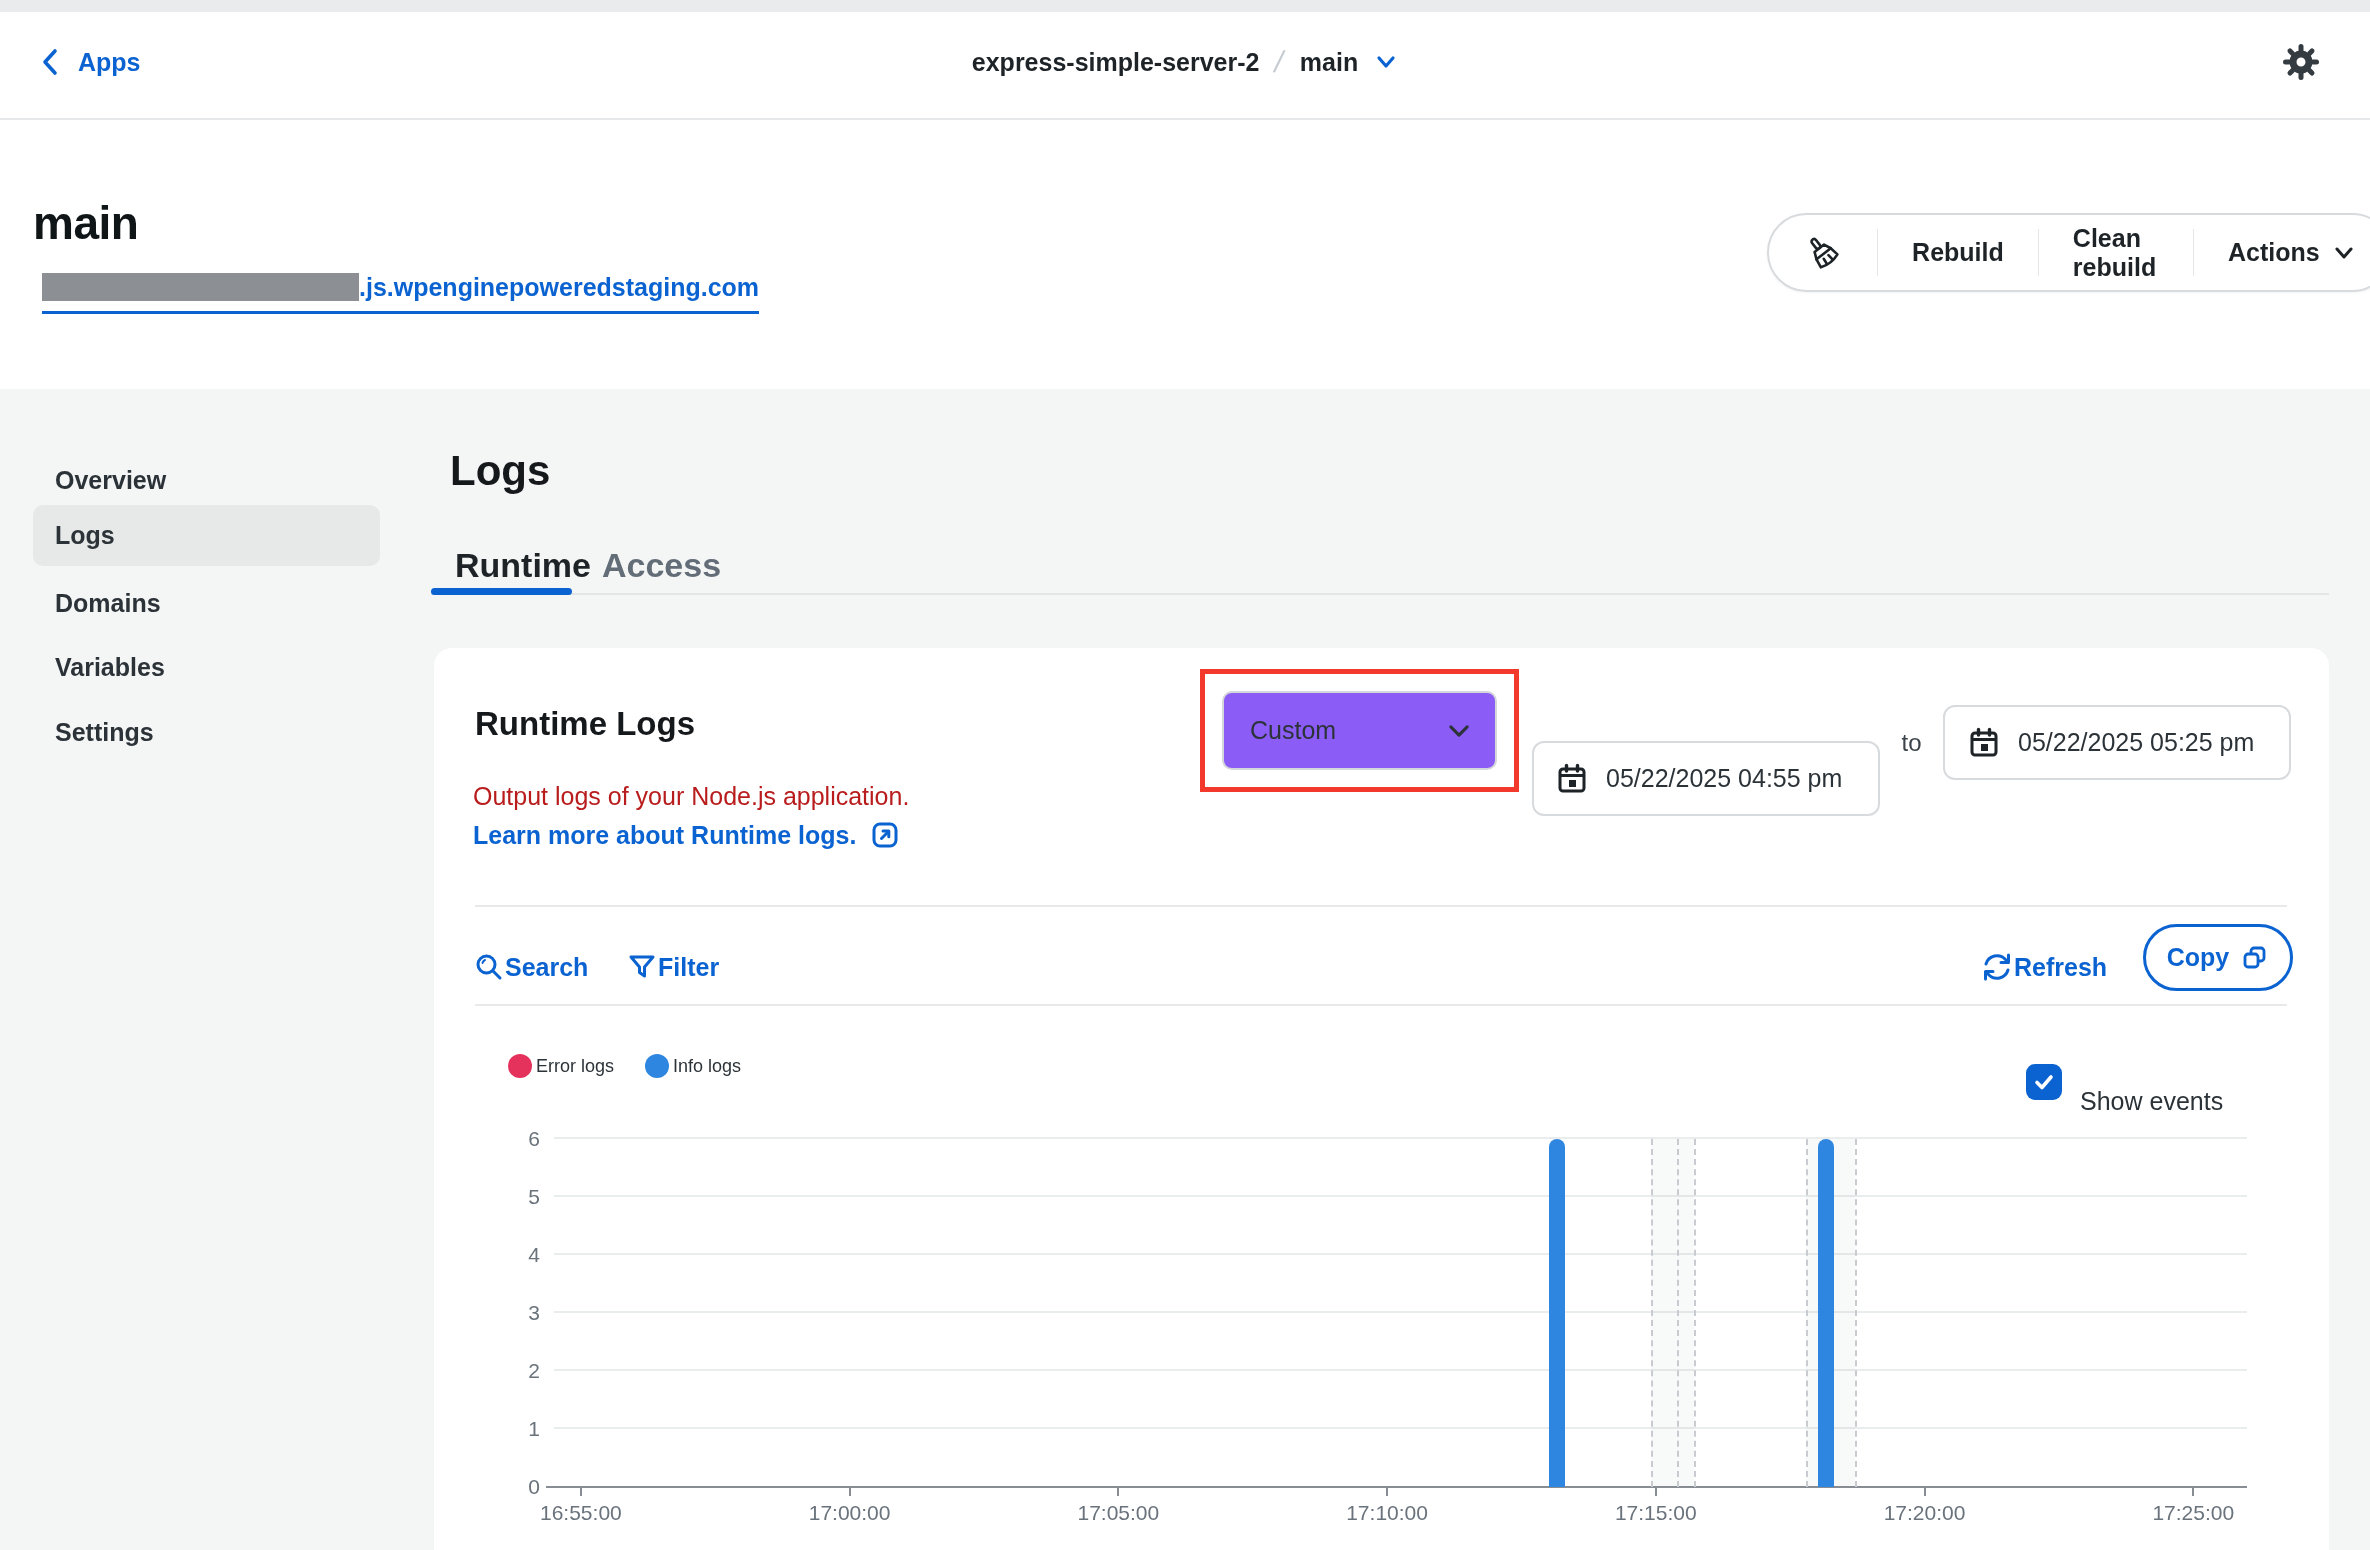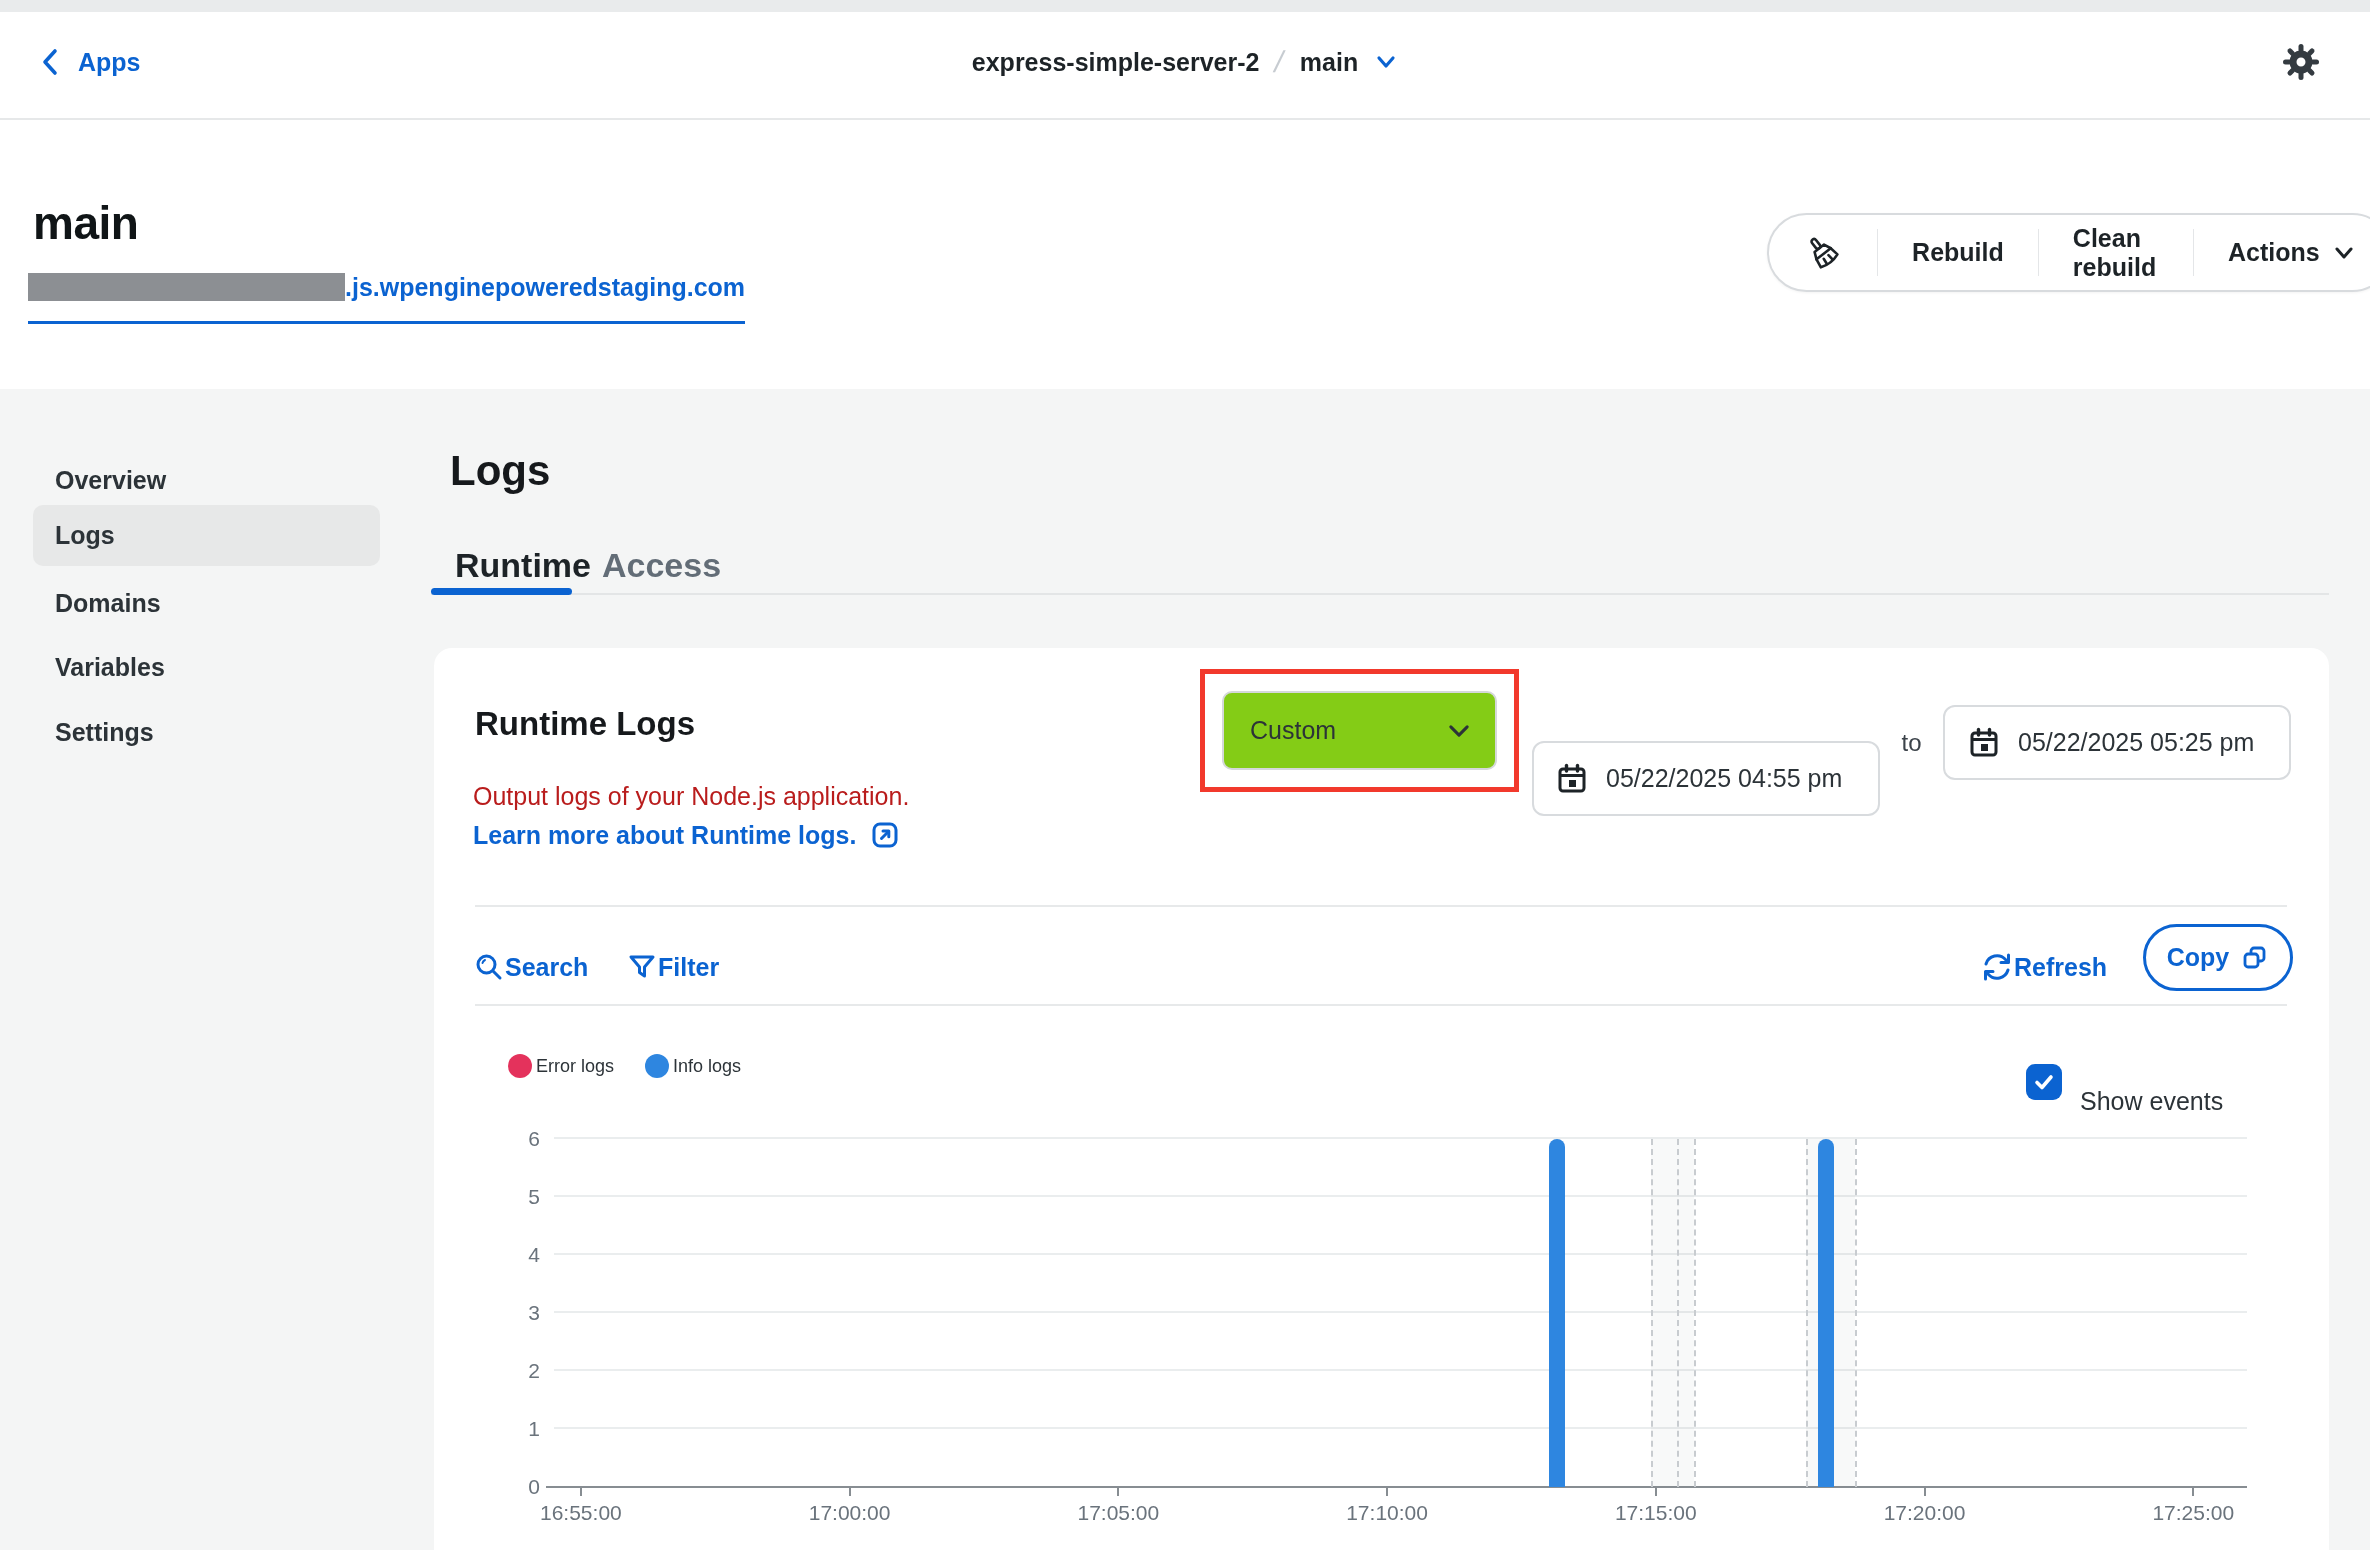--- a/index.html
+++ b/index.html
@@ -14,21 +14,21 @@
 
   #back-link { left:38px; top:40px; height:44px; display:flex; align-items:center; gap:14px; color:#0b63d1; font-size:25px; font-weight:bold; cursor:pointer; }
   #breadcrumb { left:0; top:40px; width:2370px; height:44px; display:flex; align-items:center; justify-content:center; gap:16px; }
   .crumb-app { font-size:25px; font-weight:bold; color:#1d2327; }
   .crumb-sep { font-size:30px; color:#c7ccd1; font-weight:300; transform:skewX(-12deg); }
   .crumb-env { font-size:25px; font-weight:bold; color:#1d2327; }
   #gear-btn { left:2275px; top:36px; width:51px; height:51px; display:flex; align-items:center; justify-content:center; cursor:pointer; }
 
   
   #hero-title { left:33px; top:196px; font-size:46px; font-weight:bold; color:#101517; letter-spacing:-0.5px; }
-  #hero-link { left:28px; top:273px; display:flex; align-items:flex-end; border-bottom:3px solid #0b63d1; padding-bottom:20px; cursor:pointer; }
+  #hero-link { left:42px; top:273px; display:flex; align-items:flex-end; border-bottom:3px solid #0b63d1; padding-bottom:10px; cursor:pointer; }
   #url-mask { display:inline-block; width:317px; height:28px; background:#8c8f93; }
   #hero-link-text { font-size:25px; font-weight:bold; color:#0b63d1; line-height:28px; white-space:nowrap; }
 
   #action-group { left:1767px; top:213px; height:79px; background:#ffffff; border:2px solid #d8dbde; border-radius:42px; display:flex; align-items:stretch; box-shadow:0 1px 3px rgba(0,0,0,0.05); }
   .action-seg { display:flex; align-items:center; justify-content:center; padding:0 34px; font-size:25px; font-weight:bold; color:#1d2327; cursor:pointer; gap:12px; }
   .action-div { width:2px; background:#e4e6e8; margin:14px 0; }
 
   
   .side-item { left:33px; width:347px; height:55px; display:flex; align-items:center; padding-left:22px; font-size:25px; font-weight:bold; color:#2c3338; border-radius:10px; cursor:pointer; }
   .side-item.active { background:#e7e8e8; height:61px; }
@@ -41,21 +41,21 @@
   #tab-underline { left:431px; top:588px; width:141px; height:7px; background:#0b63d1; border-radius:4px; z-index:2; }
   #tab-divider { left:431px; top:593px; width:1898px; height:2px; background:#e3e5e6; }
 
   
   #card { left:434px; top:648px; width:1895px; height:922px; background:#ffffff; border-radius:18px 18px 0 0; }
   #panel-title { left:475px; top:705px; font-size:33px; font-weight:bold; color:#16191c; }
   #panel-desc { left:473px; top:782px; font-size:25px; color:#b91c1c; }
   #learn-more { left:473px; top:820px; display:flex; align-items:center; gap:14px; color:#0b63d1; font-size:25px; font-weight:bold; cursor:pointer; }
 
   #annotation-box { left:1200px; top:669px; width:319px; height:123px; border:5px solid #f2392c; z-index:5; pointer-events:none; }
-  #range-dropdown { left:1222px; top:691px; width:275px; height:79px; background:#84cc16; border:2px solid #d5d8da; border-radius:10px; display:flex; align-items:center; justify-content:space-between; padding:0 22px 0 26px; cursor:pointer;gap:8px; }
+  #range-dropdown { left:1222px; top:691px; width:275px; height:79px; background:#8b5cf6; border:2px solid #d5d8da; border-radius:10px; display:flex; align-items:center; justify-content:space-between; padding:0 22px 0 26px; cursor:pointer;gap:8px; }
   #range-dropdown span { font-size:25px; color:#2c3338; }
 
   .date-field { top:705px; width:348px; height:75px; background:#ffffff; border:2px solid #d8dbde; border-radius:12px; display:flex; align-items:center; gap:18px; padding-left:22px; cursor:pointer; }
   #date-from { left:1532px;margin-top:36px; }
   #date-to { left:1943px;padding-left:23px; }
   .date-field span { font-size:25px; color:#2c3338; }
   #to-label { left:1880px; top:705px; width:63px; height:75px; display:flex; align-items:center; justify-content:center; font-size:24px; color:#3c434a; }
 
   .hdivider { left:475px; width:1812px; height:2px; background:#e7e9ea; }
 

